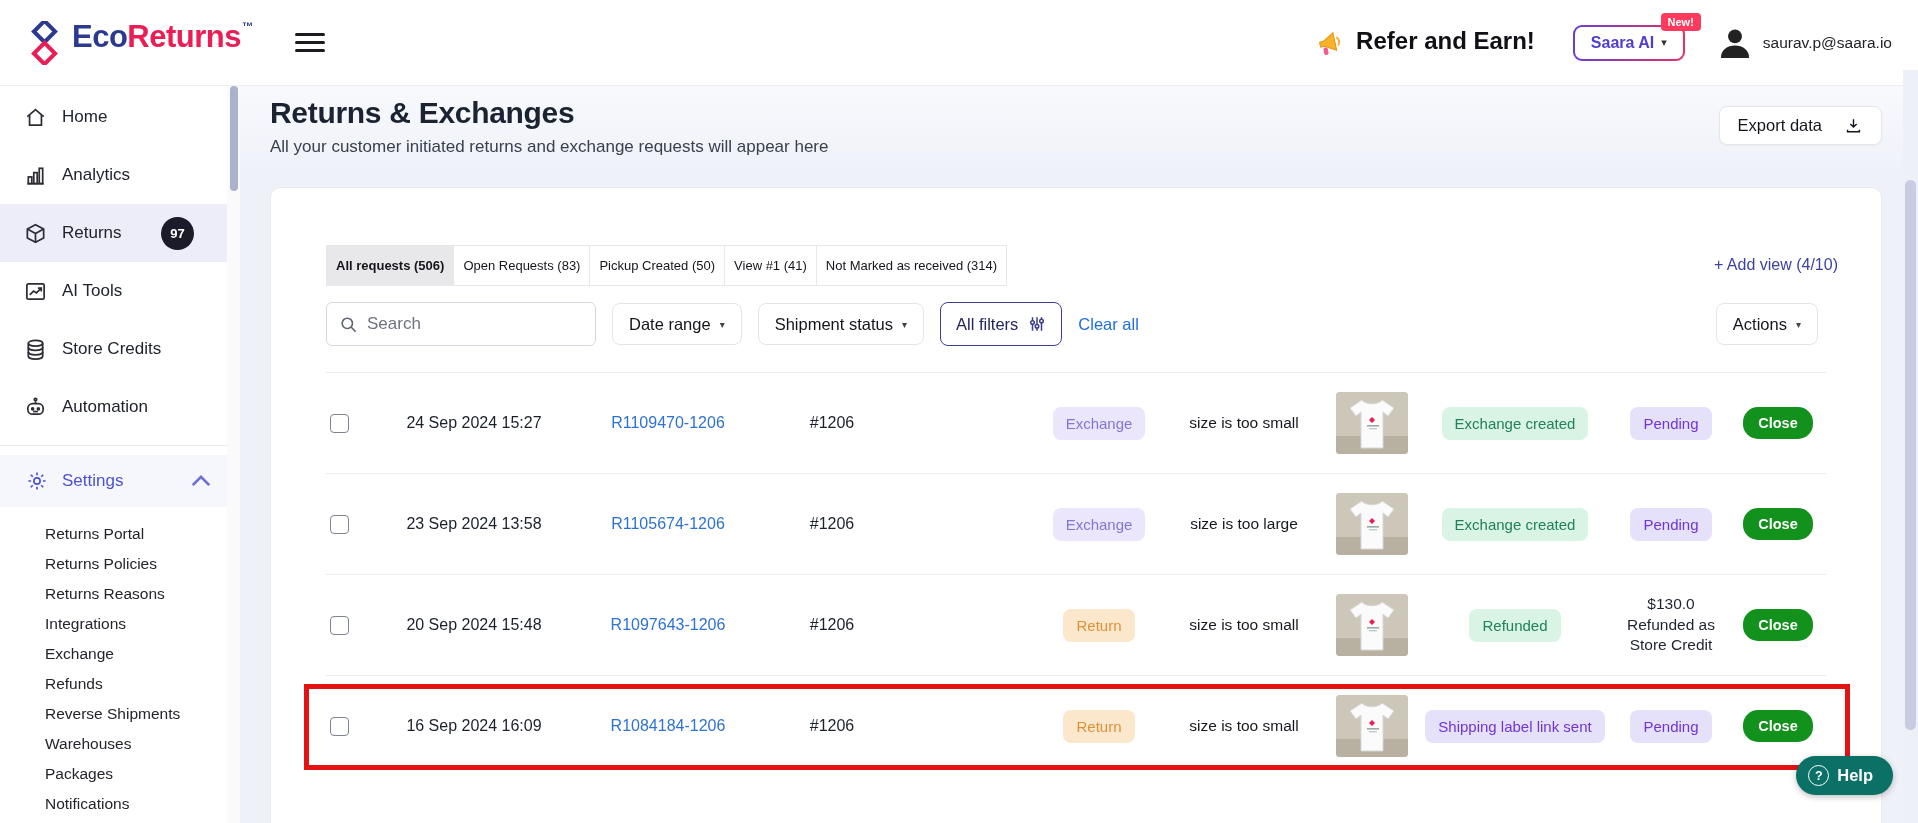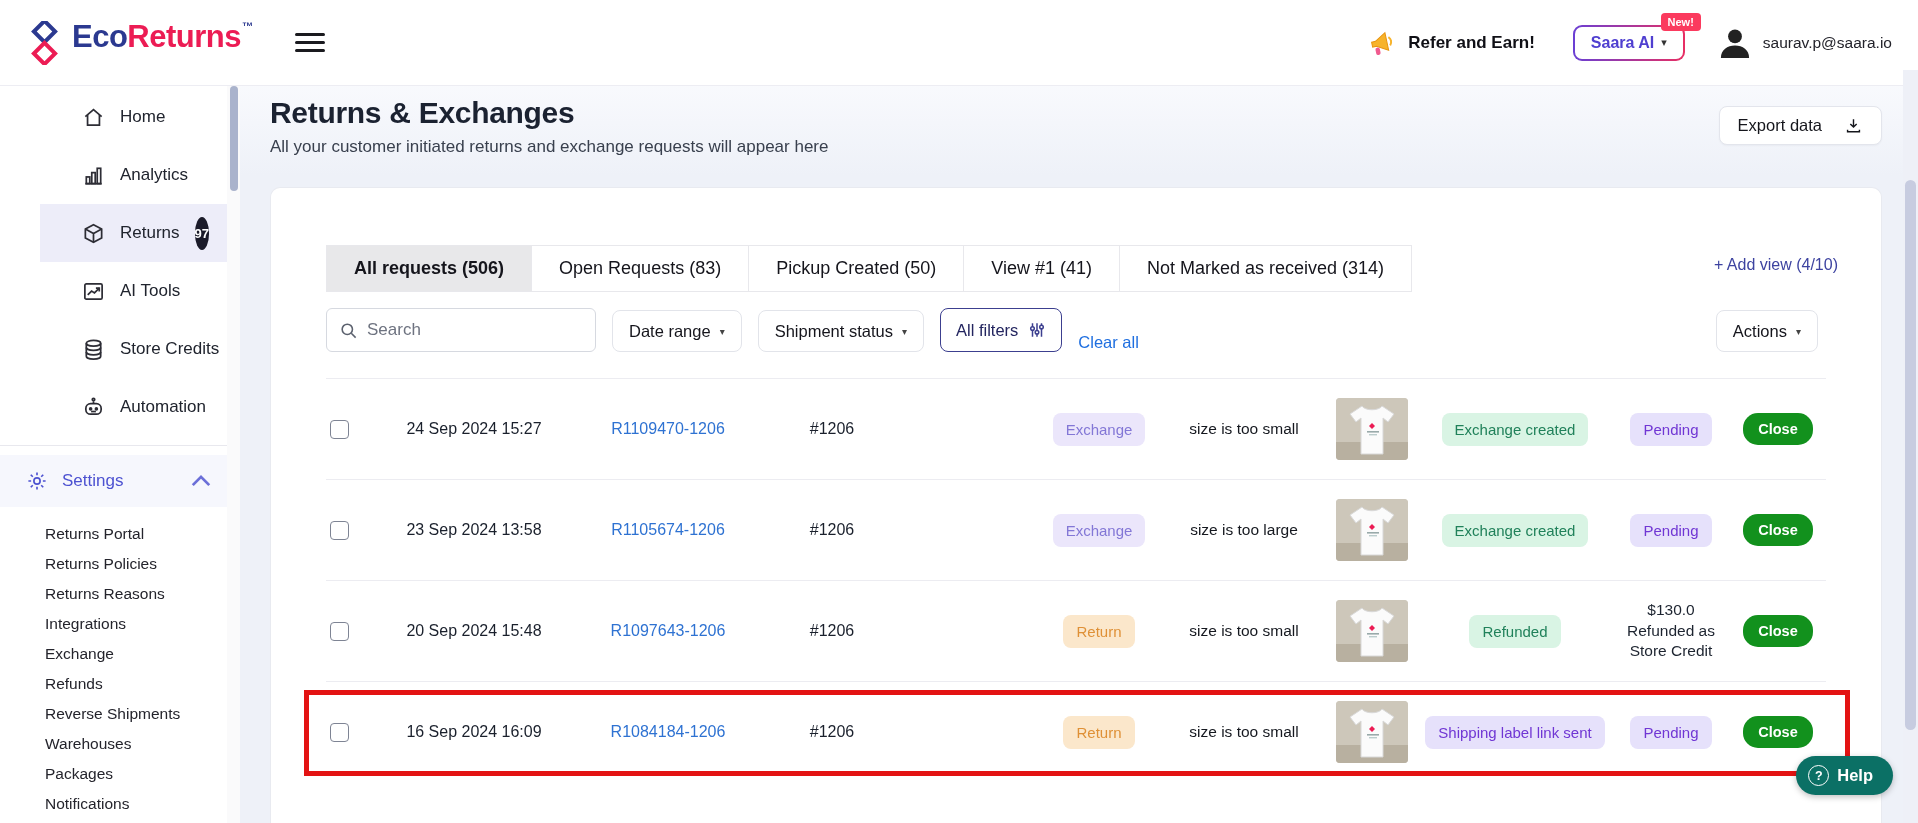--- a/index.html
+++ b/index.html
@@ -11,36 +11,36 @@
   .topbar { position:absolute; top:0; left:0; width:100%; height:86px; background:#fff;
             display:flex; align-items:center; padding:0 26px; border-bottom:1px solid #ededf3; z-index:20; }
   .logo { display:flex; align-items:flex-start; gap:8px; }
   .logo-text { font-size:31px; font-weight:800; letter-spacing:-0.5px; line-height:1; }
   .logo-eco { color:#2b3990; }
   .logo-returns { color:#ec1c54; }
   .logo-tm { font-size:11px; color:#2b3990; font-weight:700; vertical-align:top; margin-left:1px; }
   .hamburger { margin-left:42px; width:30px; cursor:pointer; }
   .hamburger div { height:3px; background:#1a1a1f; margin:5px 0; border-radius:2px; }
   .top-right { margin-left:auto; display:flex; align-items:center; gap:16px; }
-  .refer { display:flex; align-items:center; gap:10px; font-size:17px; font-weight:700; color:#101016; }
+  .refer { display:flex; gap:10px; font-size:24px; font-weight:700; color:#101016; }
   .saara-wrap { position:relative; margin-left:22px; margin-right:16px; }
   .saara-grad { background:linear-gradient(90deg,#6a3fd4,#e82f63); padding:2px; border-radius:9px; }
   .saara-btn { background:#fff; border-radius:7px; padding:7px 16px; font-size:16px; font-weight:700;
                color:#4f3fd0; display:flex; align-items:center; gap:7px; cursor:pointer; }
   .saara-caret { font-size:11px; color:#333; }
   .new-badge { position:absolute; top:-12px; right:-16px; background:#fb3a5e; color:#fff; font-size:11px;
                font-weight:700; padding:3px 7px; border-radius:4px; }
   .acct { display:flex; align-items:center; gap:10px; }
   .email { font-size:15.5px; color:#23232b; }
 
   
   .sidebar { position:absolute; top:70px; left:0; width:240px; height:753px; background:#fff; overflow:hidden; }
   .nav-list { padding-top:18px; }
-  .nav-item { height:58px; display:flex; align-items:center; padding-left:42px; gap:15px;
-              font-size:17px; color:#20242e; cursor:pointer;margin-left:40px; }
+  .nav-item { height:58px; display:flex; align-items:center; padding-left:24px; gap:15px;
+              font-size:17px; color:#20242e; cursor:pointer; }
   .nav-item.active { background:#ededf9; }
   .nav-item svg { width:23px; height:23px; flex:0 0 auto; }
   .nav-badge { margin-left:auto; margin-right:46px; background:#1b1b2a; color:#fff; font-size:13px;
                font-weight:700; width:33px; height:33px; border-radius:50%;
                display:flex; align-items:center; justify-content:center; }
   .side-divider { border-top:1px solid #e8e8ee; margin:9px 0 9px 0; }
   .settings-row { height:52px; display:flex; align-items:center; padding-left:26px; gap:14px;
                   background:#f6f7fd; color:#4d52d1; font-size:17px; font-weight:500; cursor:pointer; }
   .settings-row svg { width:22px; height:22px; }
   .settings-chevron { margin-left:auto; margin-right:28px; }
@@ -61,28 +61,28 @@
   .page-sub { font-size:17px; color:#39404e; margin-top:7px; }
   .export-btn { position:absolute; top:36px; right:36px; background:#fff; border:1px solid #e3e5ec;
                 border-radius:8px; padding:9px 18px; font-size:16.5px; color:#15161c; display:flex;
                 align-items:center; gap:22px; cursor:pointer; box-shadow:0 1px 2px rgba(20,30,60,0.04); }
 
   .card { margin:30px 36px 0 30px; background:#fff; border:1px solid #e8eaf0; border-bottom:none;
           border-radius:10px 10px 0 0; height:640px; padding:57px 55px 0 55px; position:relative; }
 
   
   .tabs-row { position:relative; display:flex; }
-  .tab { border:1px solid #e8e8ec; background:#fff; padding:12px 27px; font-size:18px; color:#15151c;
+  .tab { border:1px solid #e8e8ec; background:#fff; padding:12px 9px; font-size:13px; color:#15151c;
          margin-left:-1px; cursor:pointer; white-space:nowrap; }
   .tab:first-child { margin-left:0; }
   .tab.active { background:#e8e8ea; font-weight:700; }
   .add-view { position:absolute; right:-12px; top:11px; color:#3d43a0; font-size:16px; cursor:pointer; }
 
   
-  .filter-row { margin-top:16px; display:flex; align-items:flex-end; gap:16px; }
+  .filter-row { margin-top:16px; display:flex; align-items:center; gap:16px; }
   .search-box { width:270px; height:44px; border:1px solid #d6d9e0; border-radius:6px; background:#fff;
                 display:flex; align-items:center; padding:0 12px; gap:9px; }
   .search-box input { border:none; outline:none; font-size:17px; color:#30343c; width:100%;
                       font-family:inherit; background:transparent; }
   .search-box input::placeholder { color:#6e7380; }
   .drop-btn { height:42px; background:#fff; border:1px solid #e2e4ea; border-radius:8px; padding:0 16px;
               font-size:16.5px; color:#15151c; display:flex; align-items:center; gap:9px; cursor:pointer; }
   .drop-caret { font-size:10px; color:#444; }
   .allfilters-btn { height:44px; background:#fff; border:1.6px solid #3c3f8f; border-radius:8px;
                     padding:0 15px; font-size:16.5px; color:#23255f; display:flex; align-items:center;

